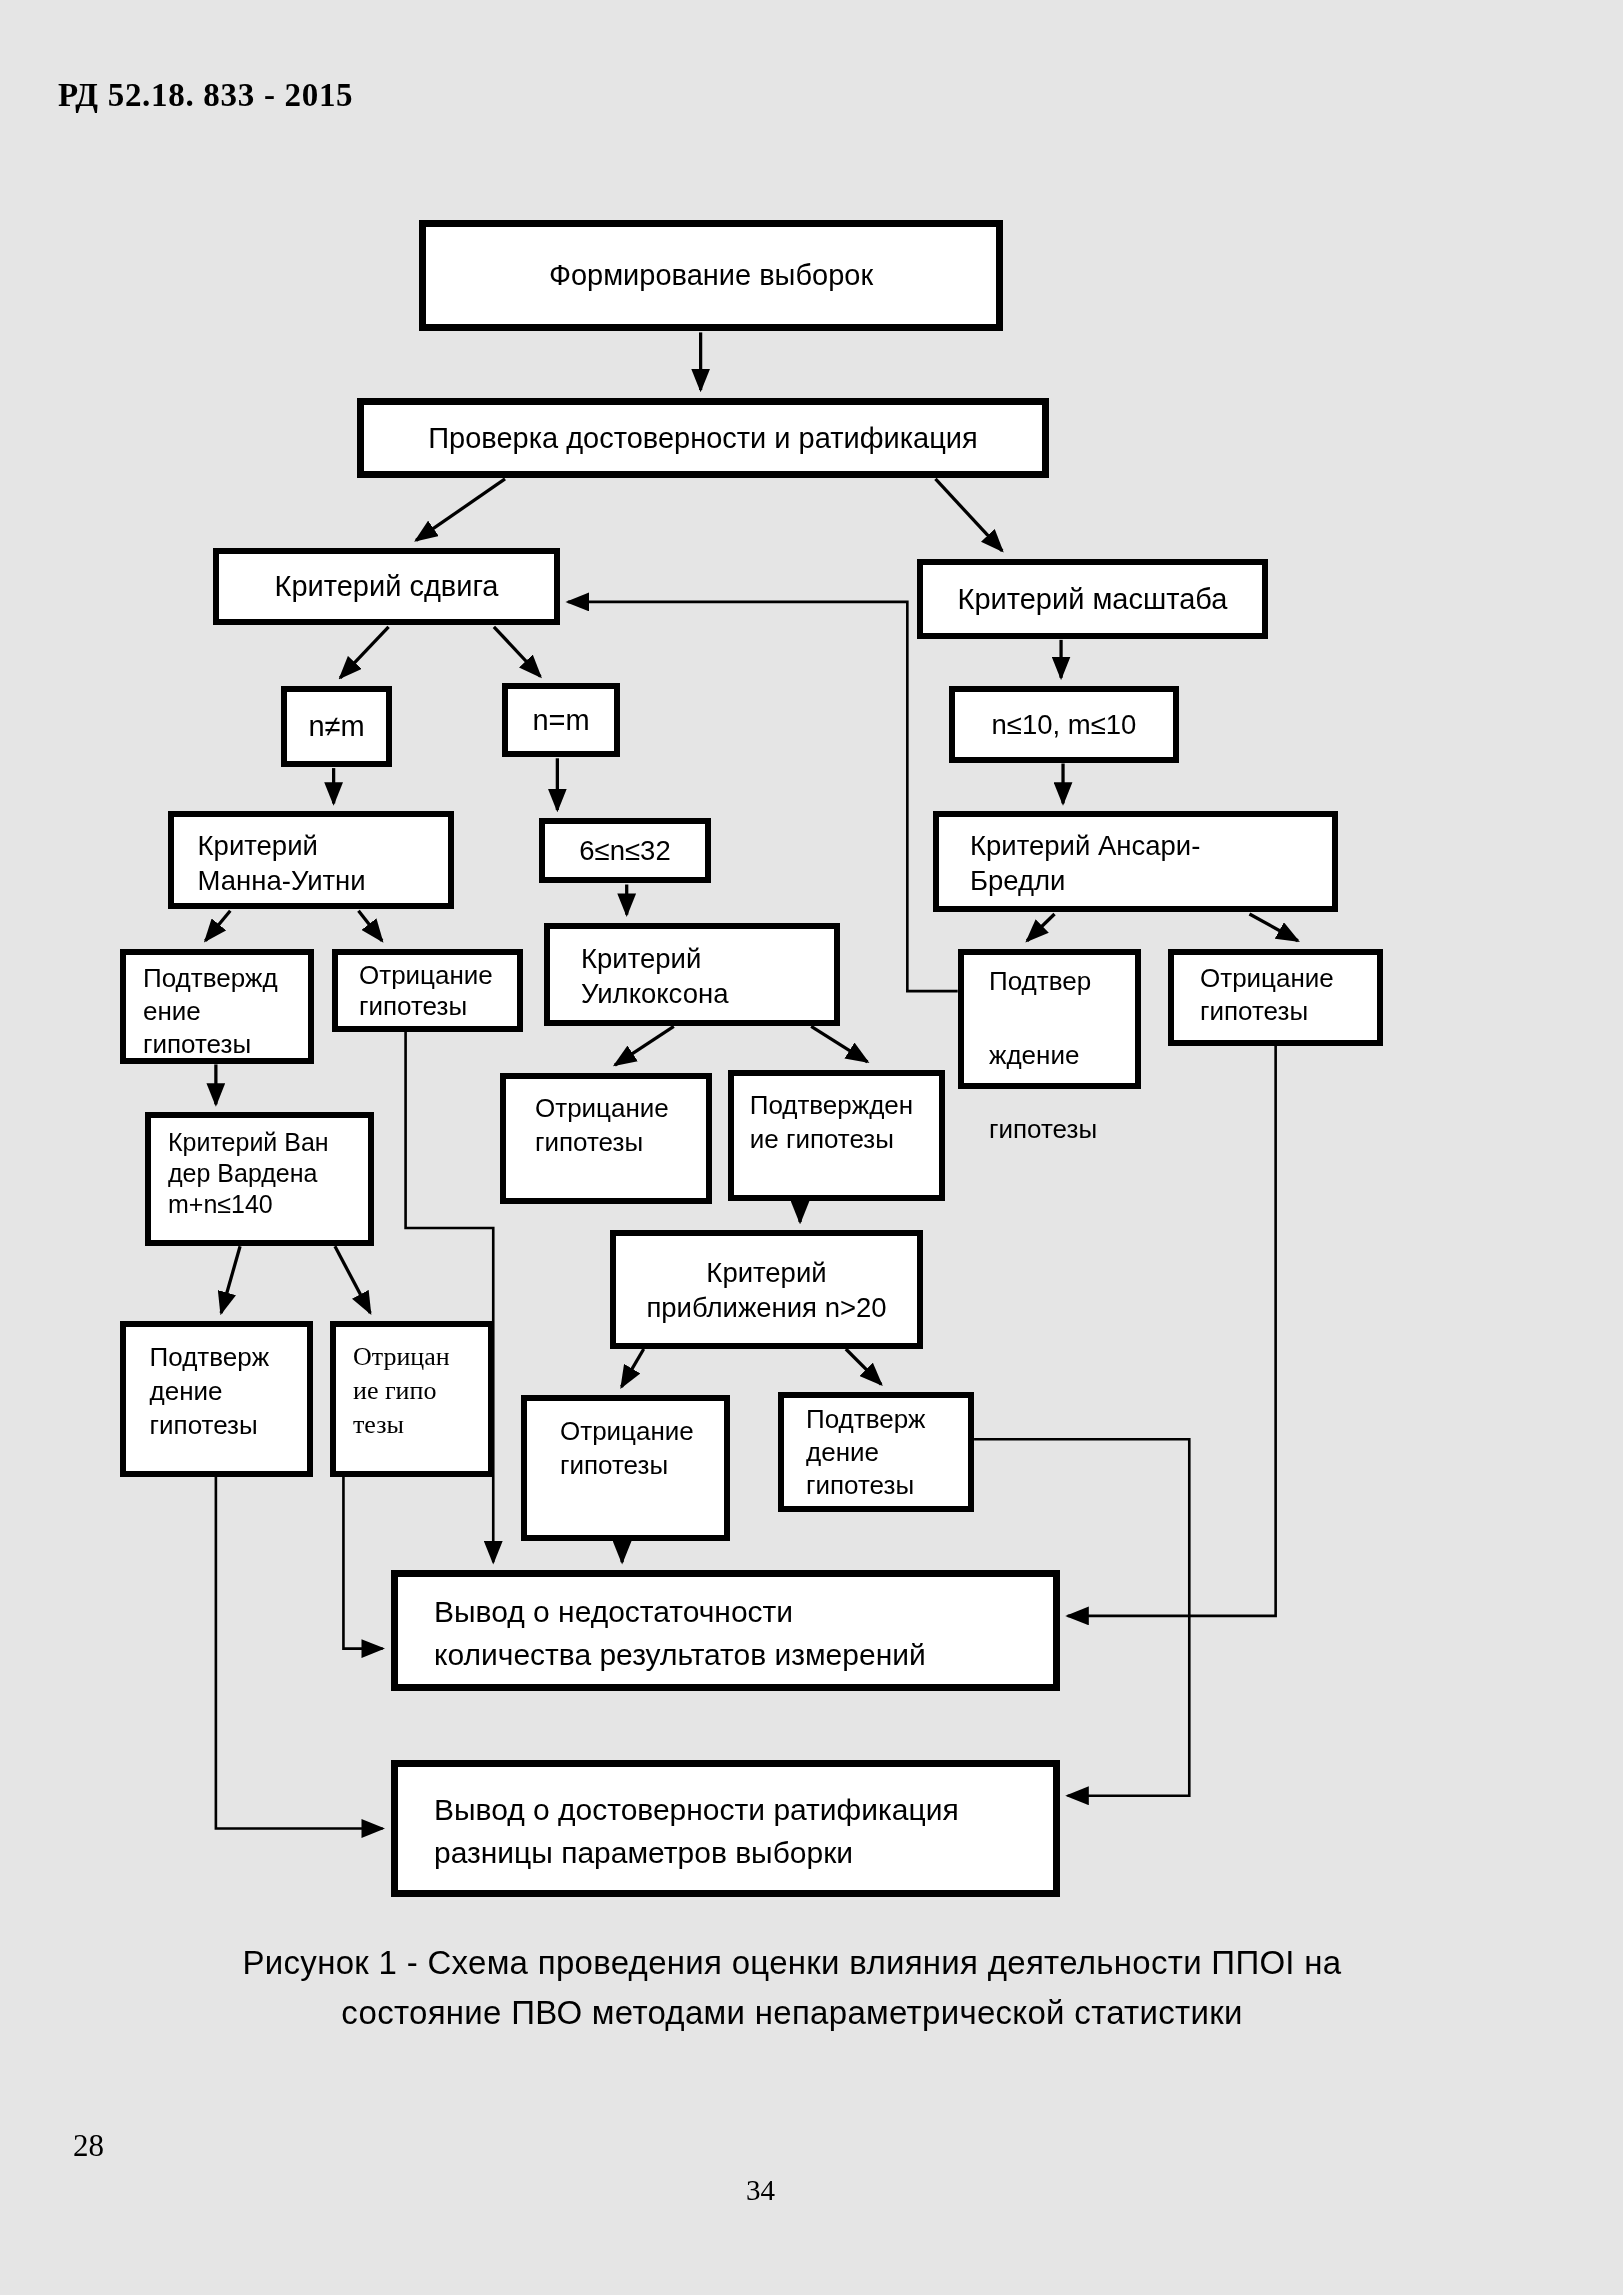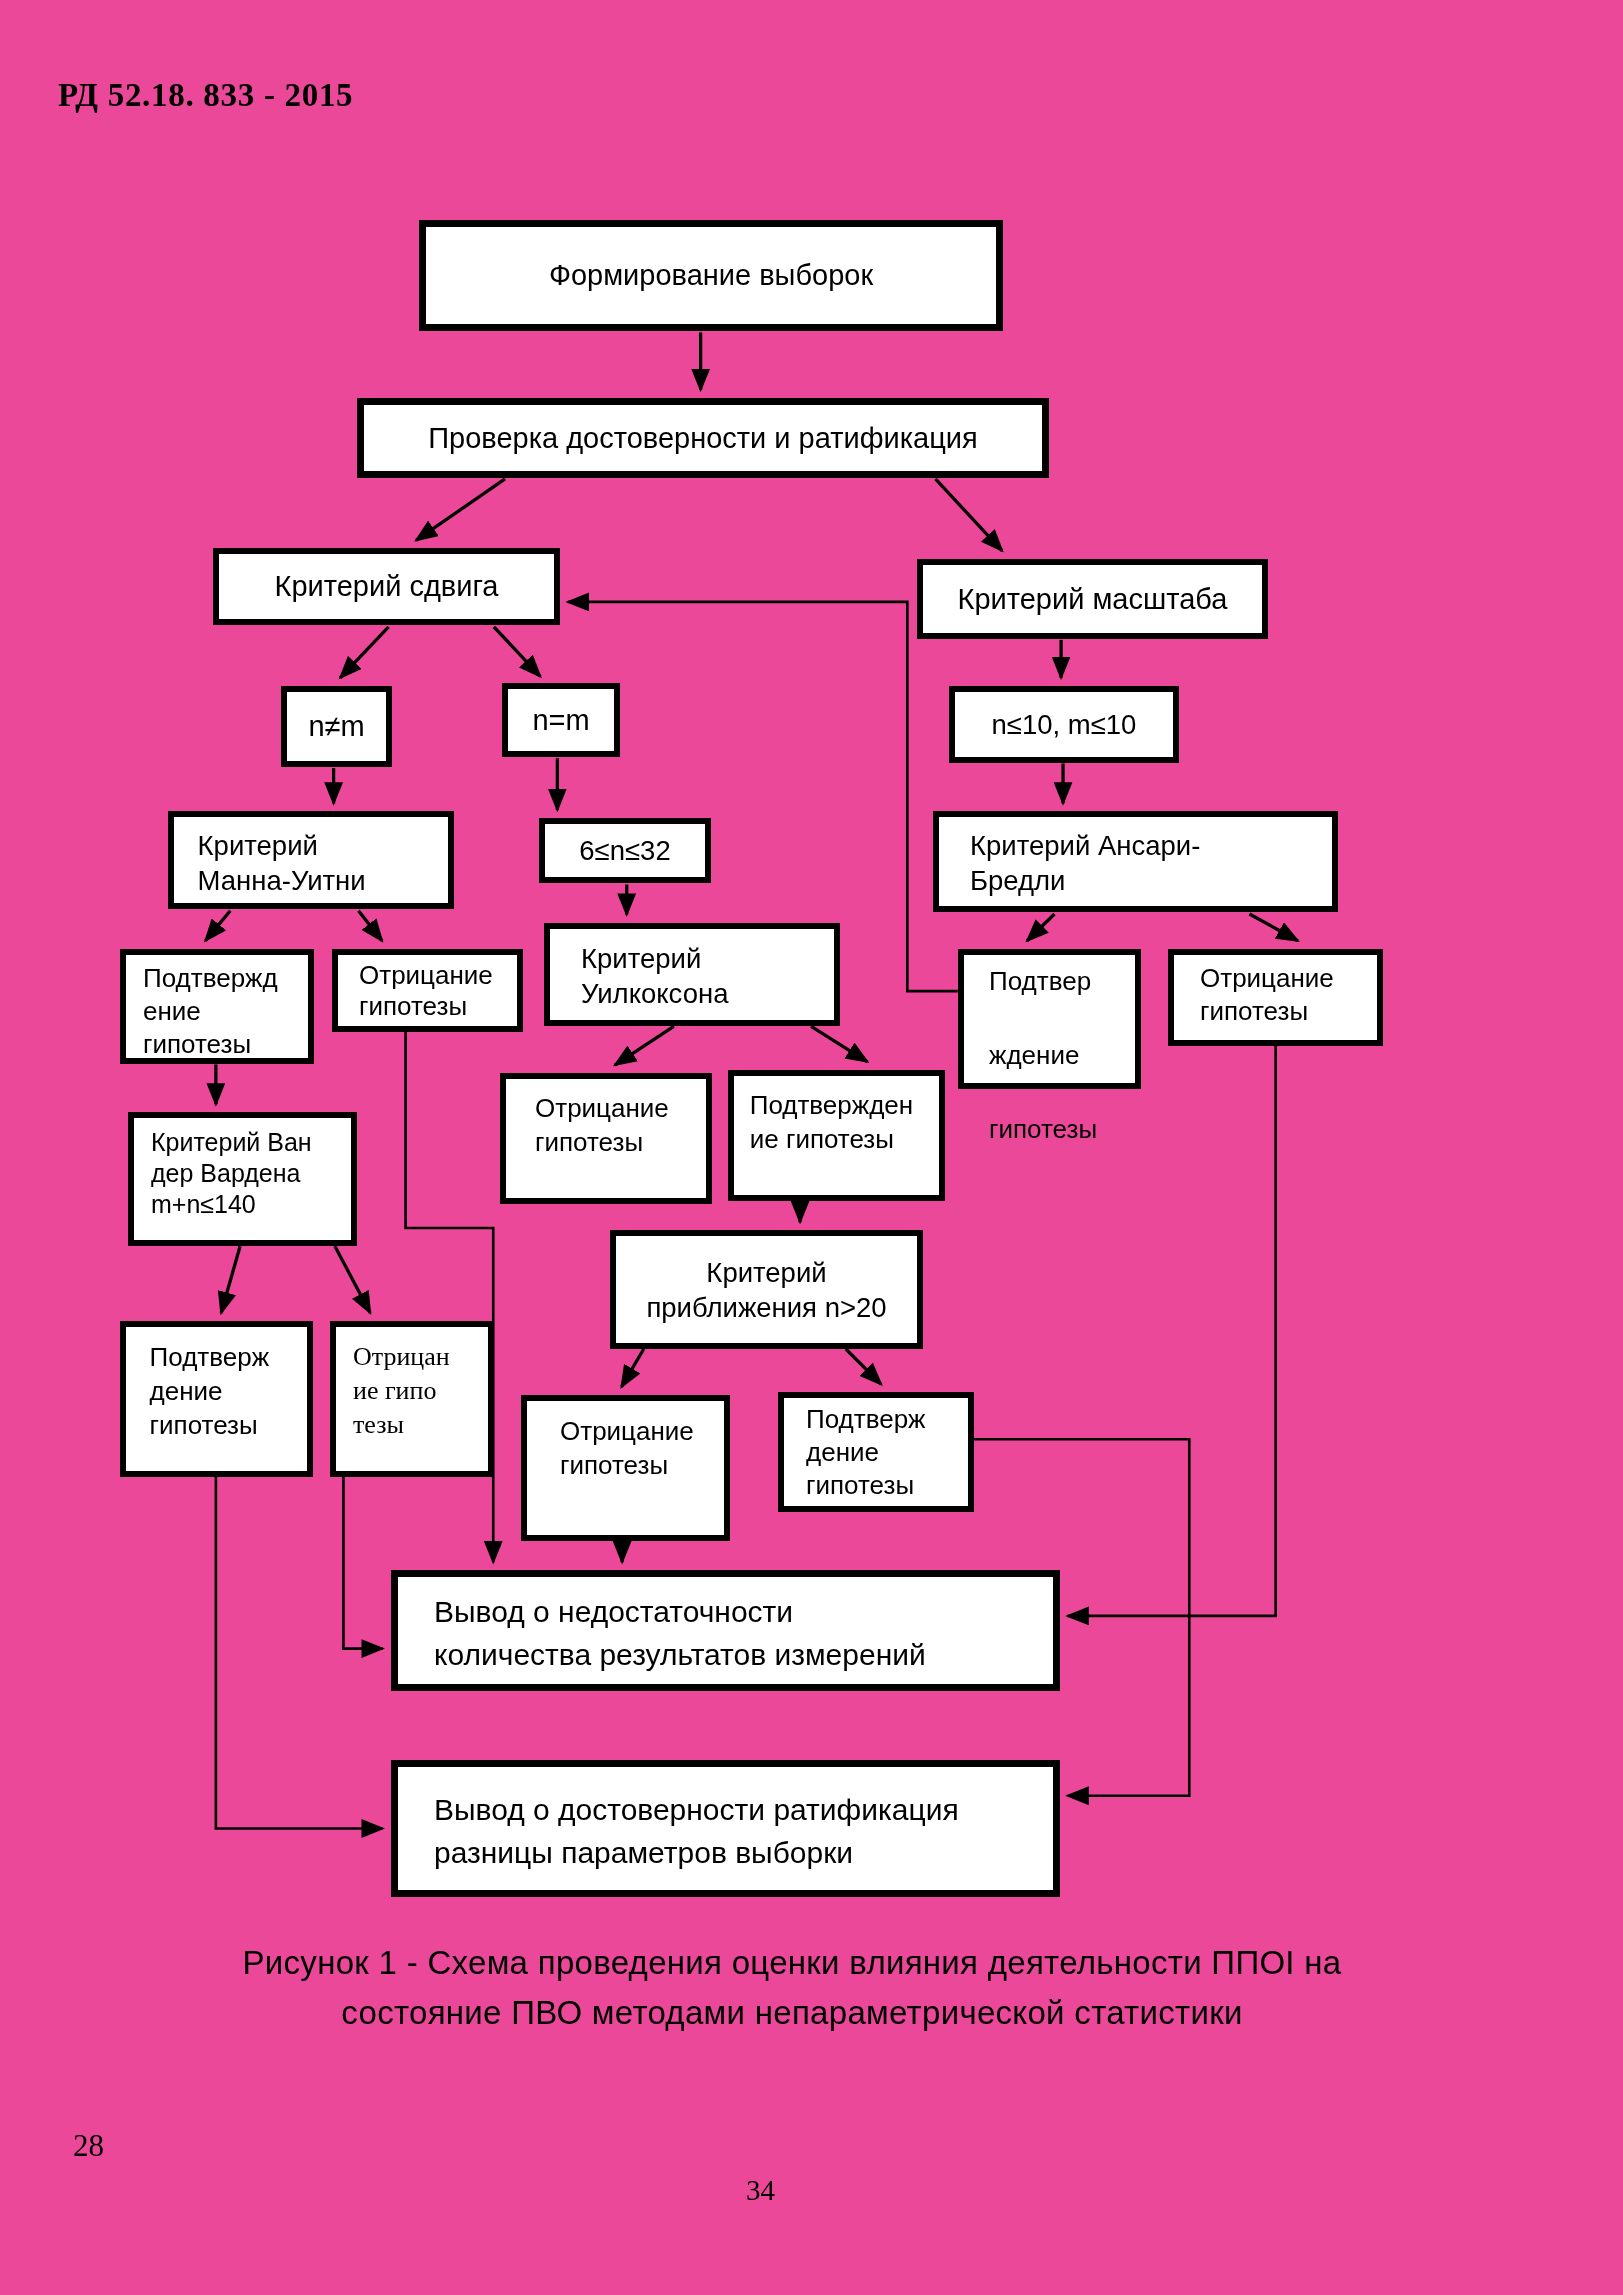--- a/index.html
+++ b/index.html
@@ -1,19 +1,19 @@
 <!DOCTYPE html>
 <html style="font-size:10.5px"><head>
 <meta charset="utf-8">
 <style>
   html,body{margin:0;padding:0;background:#ffffff;}
   #page{
     position:relative;
     width:1623px;height:2295px;
-    background:#ec4899;
+    background:#e5e5e5;
     font-family:"Liberation Sans", sans-serif;
     color:#000;
     overflow:hidden;
   }
   #doc-code{
     position:absolute;left:58px;top:77px;
     font-family:"Liberation Serif", serif;
     font-weight:bold;font-size:33px;letter-spacing:0.7px;
     white-space:nowrap;
   }
@@ -162,21 +162,21 @@
   <div class="node left" style="left:500px;top:1073px;width:212px;height:131px;font-size:26px;line-height:34px;padding:11.8px 0 0 29px;">
     <span>Отрицание</span>
     <span>гипотезы</span>
   </div>
 
   <div class="node left" style="left:728px;top:1070px;width:217px;height:131px;font-size:26px;line-height:34px;padding:11.8px 0 0 15.7px;">
     <span>Подтвержден</span>
     <span>ие гипотезы</span>
   </div>
 
-  <div class="node left" style="left:128px;top:1112px;width:229px;height:134px;font-size:25px;line-height:31px;padding:9.2px 0 0 17px;">
+  <div class="node left" style="left:145px;top:1112px;width:229px;height:134px;font-size:25px;line-height:31px;padding:9.2px 0 0 17px;">
     <span>Критерий Ван</span>
     <span>дер Вардена</span>
     <span>m+n≤140</span>
   </div>
 
   <div class="node center" style="left:610px;top:1230px;width:313px;height:119px;font-size:27.5px;line-height:35px;">
     <span>Критерий</span>
     <span>приближения n&gt;20</span>
   </div>
 

